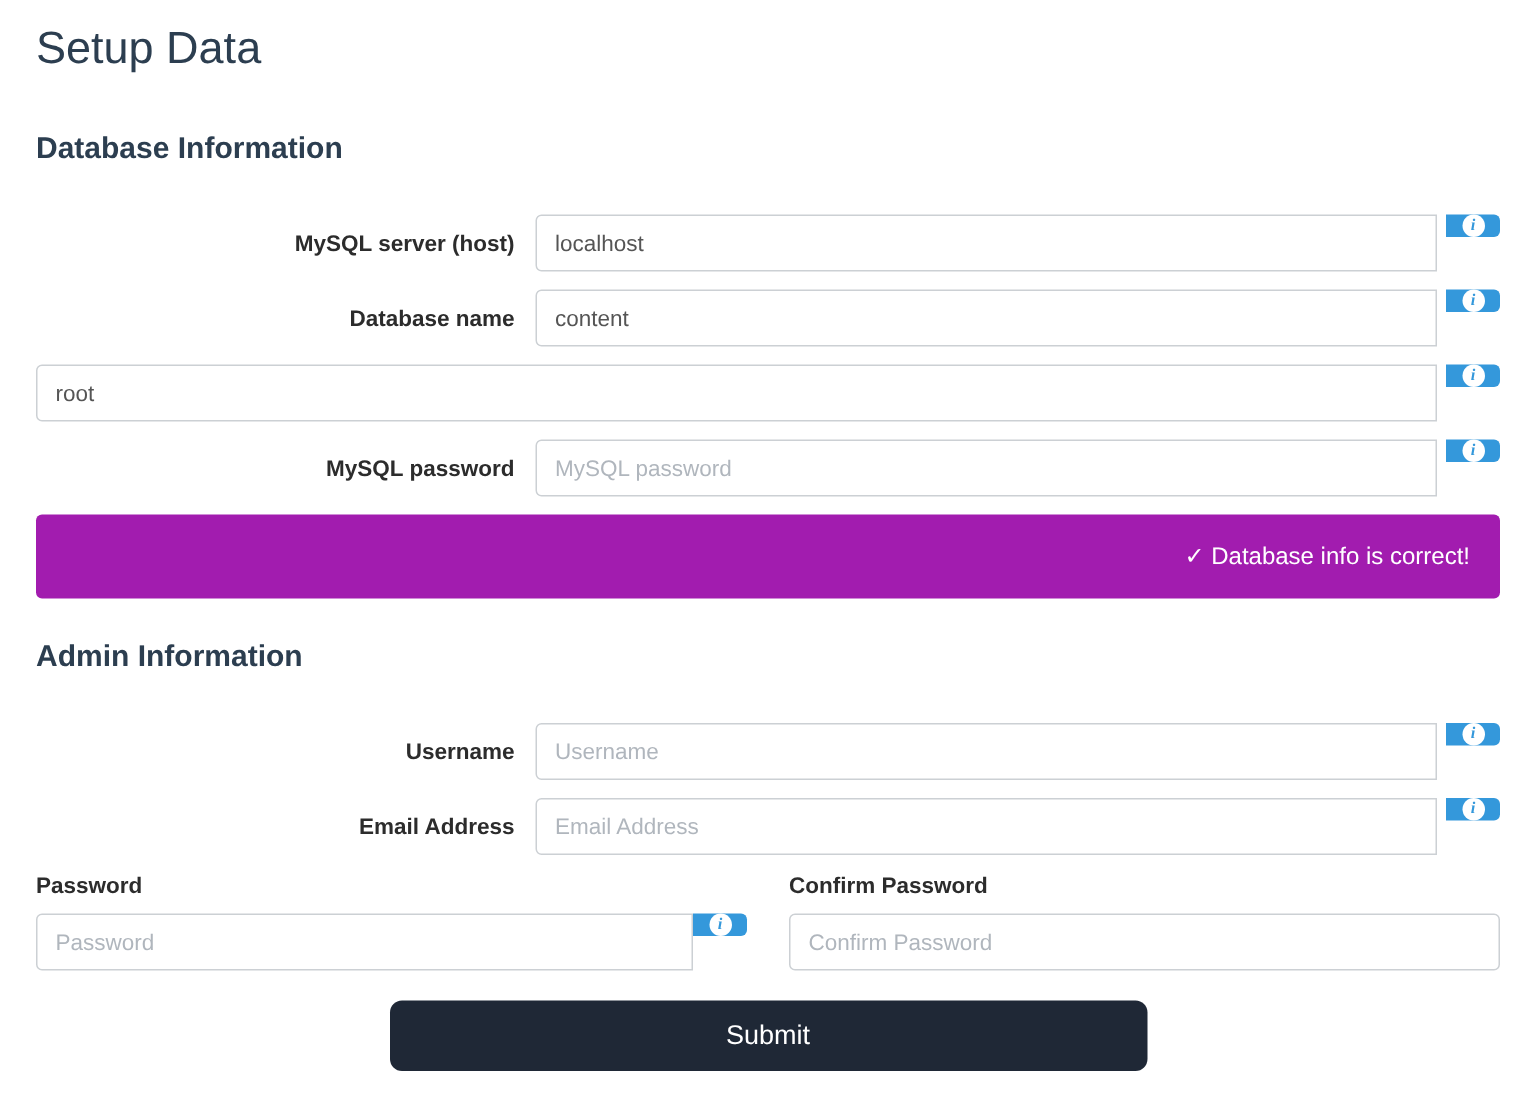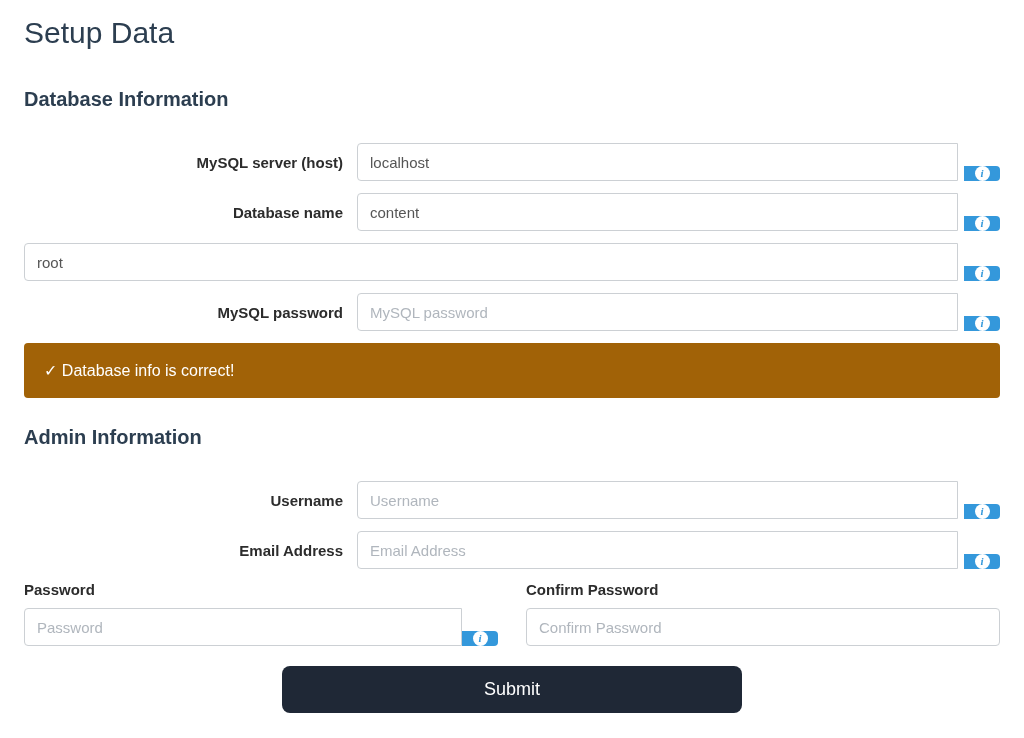--- a/index.html
+++ b/index.html
@@ -32,21 +32,21 @@
       flex: 0 0 333px;
       text-align: right;
       padding-right: 14px;
       font-size: 15px;
       font-weight: 700;
       color: #2c2c2c;
     }
     .input-wrap {
       flex: 1;
       display: flex;
-      align-items: flex-end;
+      align-items: flex-start;
     }
     .text-input {
       flex: 1;
       height: 38px;
       border: 1px solid #ccd0d4;
       border-radius: 4px 0 0 4px;
       padding: 0 12px;
       font-size: 15px;
       color: #555;
       outline: none;
@@ -78,27 +78,28 @@
       font-size: 11px;
       font-weight: 700;
       font-style: italic;
       font-family: Georgia, serif;
       display: flex;
       align-items: center;
       justify-content: center;
       line-height: 1;
     }
     .alert-success {
-      background: #a16207;
+      background: #a21caf;
       color: #ffffff;
       padding: 18px 20px;
       border-radius: 4px;
       font-size: 16px;
       margin-top: 4px;
       margin-bottom: 24px;
+      text-align: right;
     }
     .two-col {
       display: flex;
       gap: 28px;
       margin-top: 6px;
     }
     .col { flex: 1; }
     .stack-label {
       display: block;
       font-size: 15px;
@@ -114,21 +115,21 @@
       margin-top: 20px;
     }
     .submit-btn {
       background: #1f2836;
       color: #ffffff;
       border: none;
       border-radius: 8px;
       font-size: 18px;
       font-weight: 500;
       padding: 13px 0;
-      width: 460px;
+      width: 505px;
       cursor: pointer;
     }
   </style>
 </head>
 <body>
 
 <h1>Setup Data</h1>
 
 <div class="section">
   <h2>Database Information</h2>

